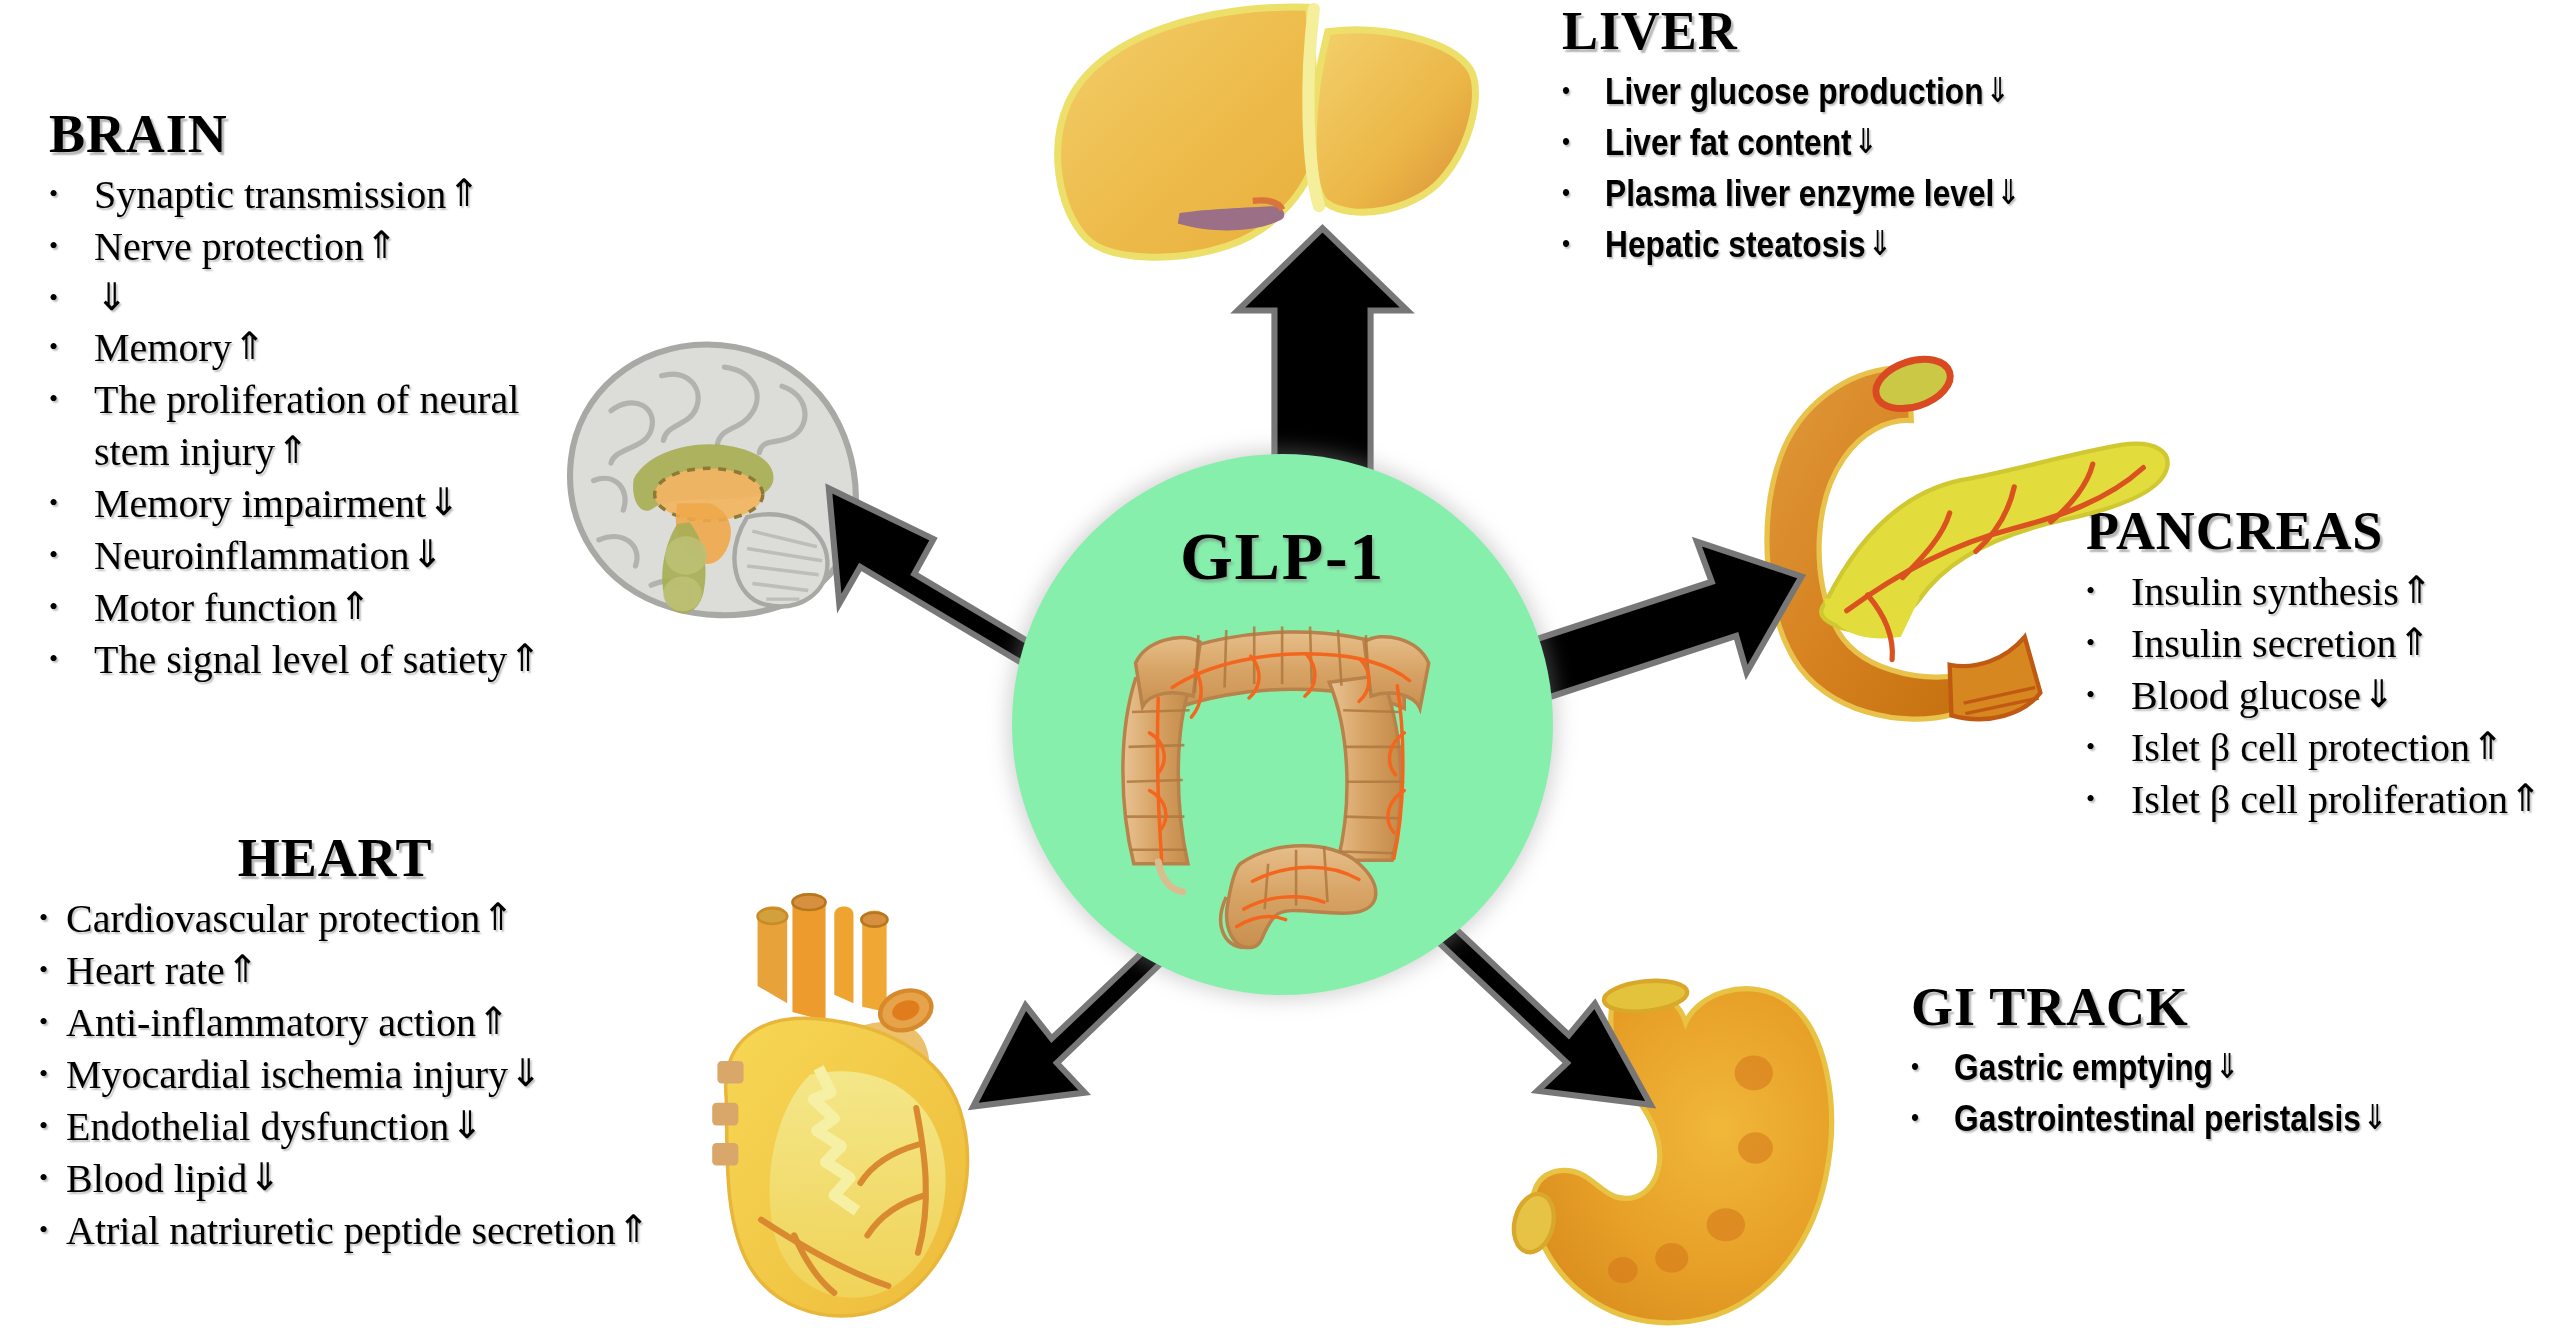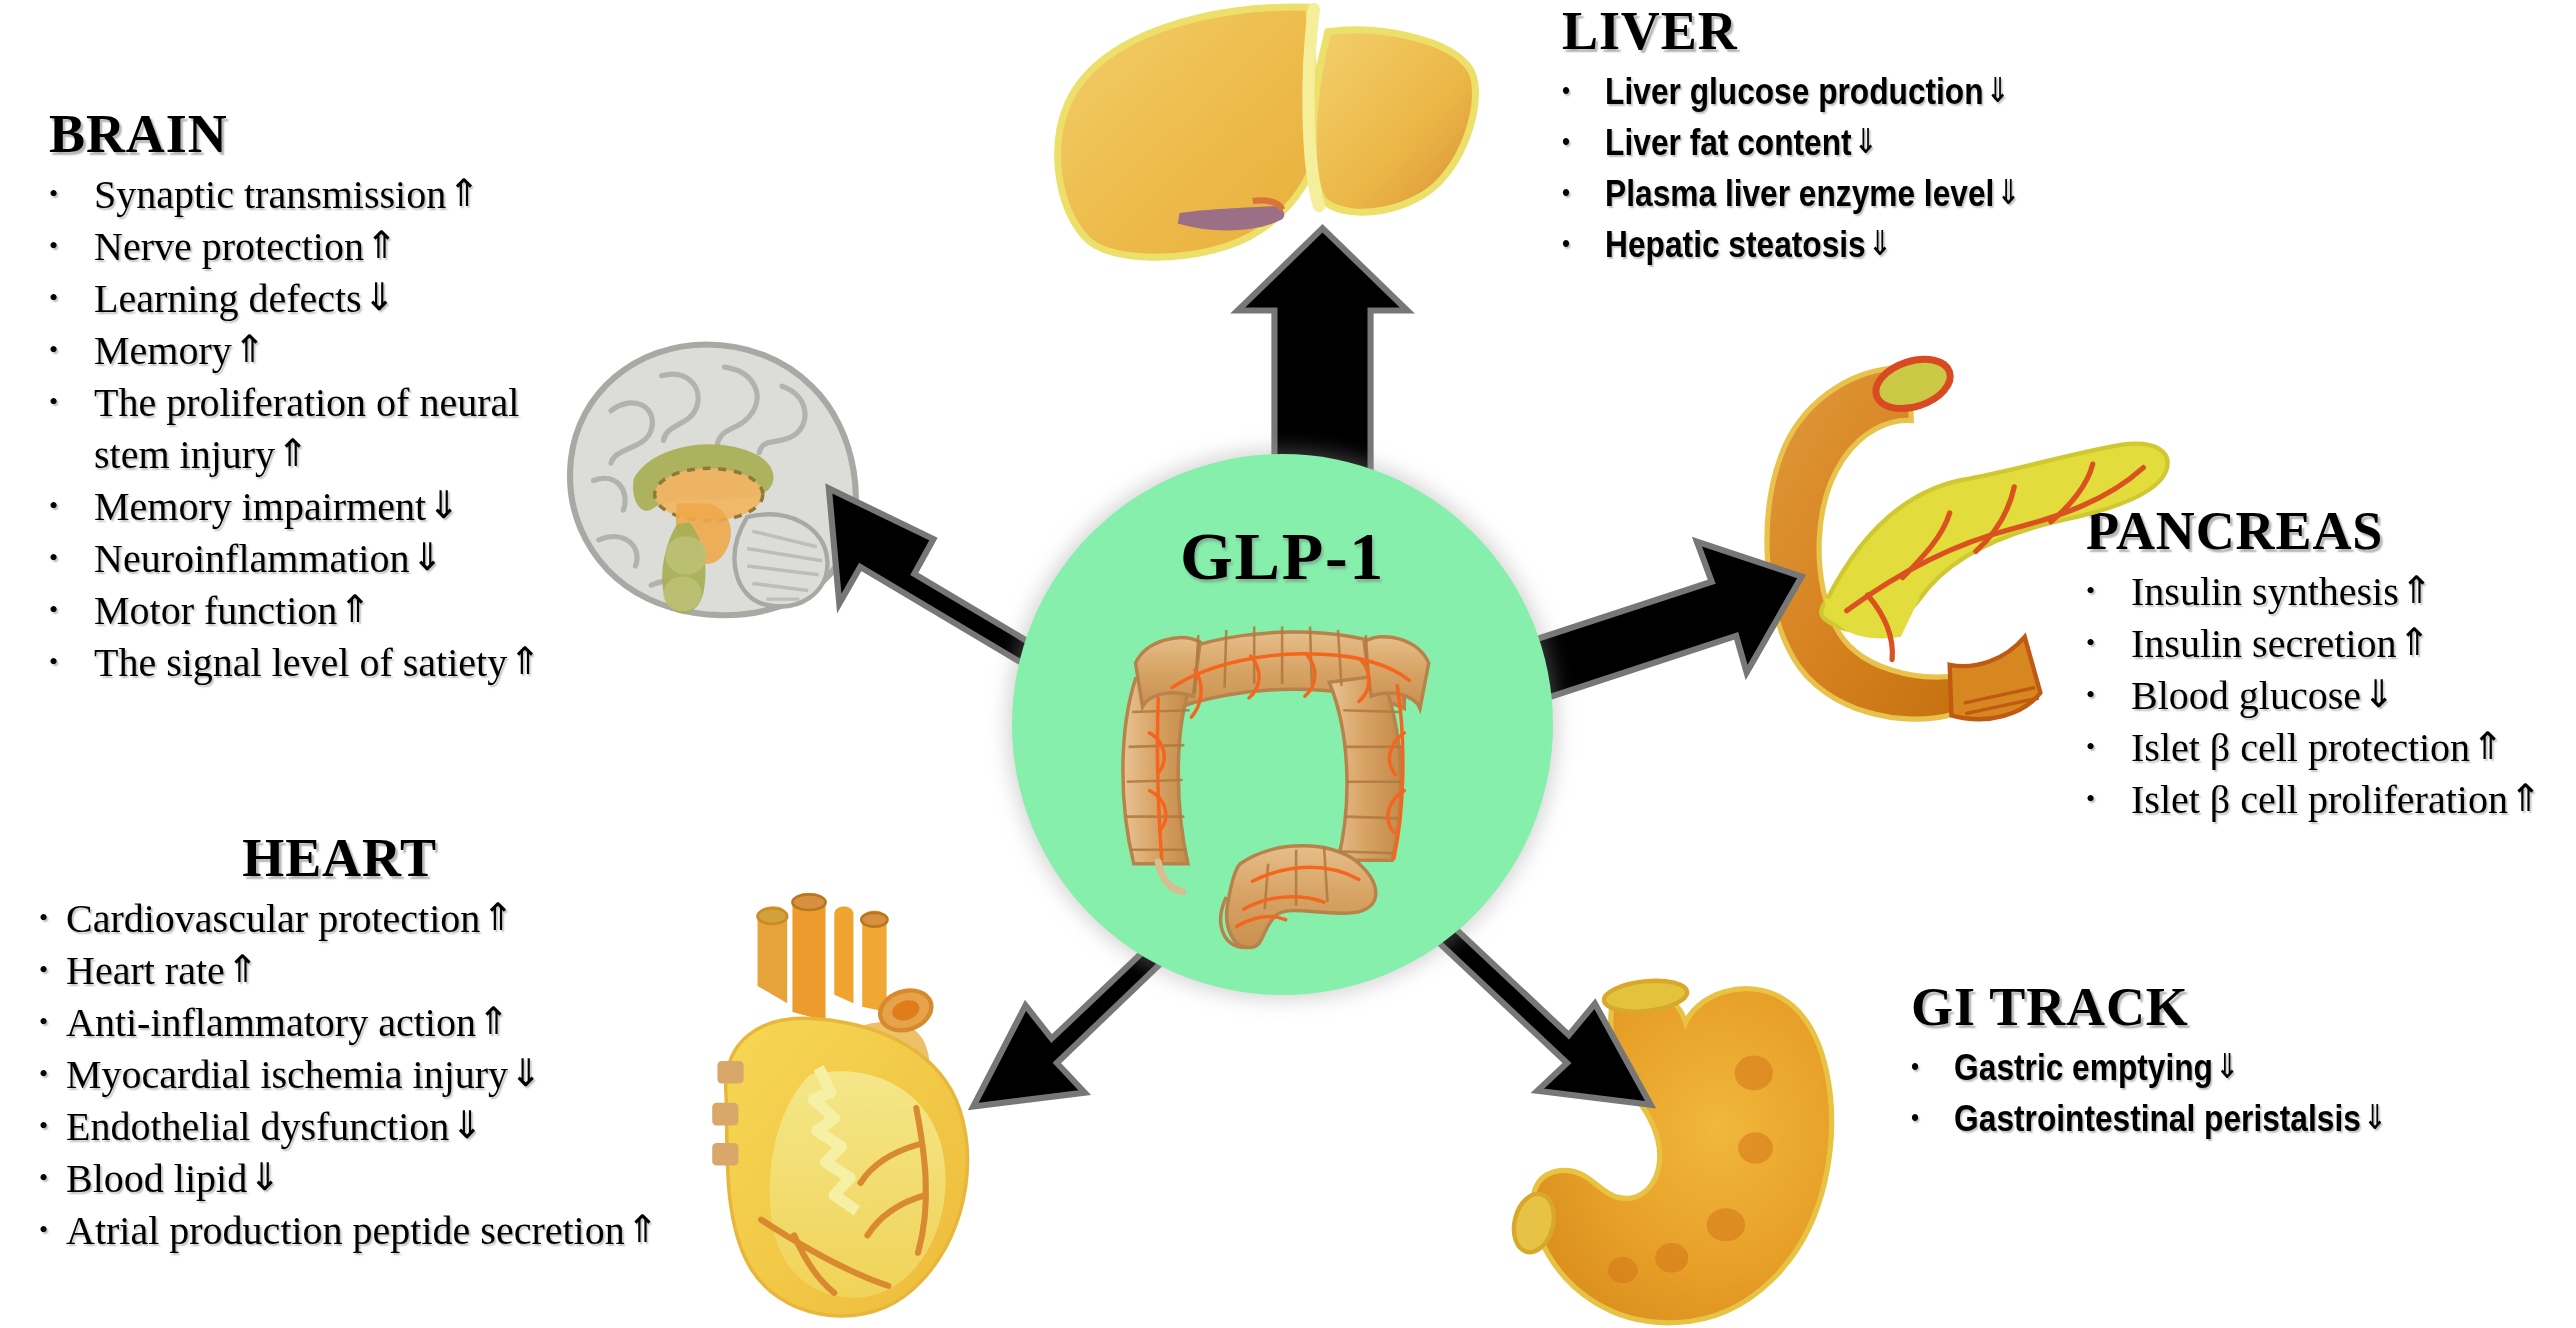--- a/index.html
+++ b/index.html
@@ -339,21 +339,20 @@
           <span class="btxt">Synaptic transmission</span>
           <span class="arrowglyph">⇑</span>
         </li>
       <li>
           <span class="bul">•</span>
           <span class="btxt">Nerve protection </span>
           <span class="arrowglyph">⇑</span>
         </li>
       <li>
           <span class="bul">•</span>
-          <span class="btxt">Learning defects </span>
           <span class="arrowglyph">⇓</span>
         </li>
       <li>
           <span class="bul">•</span>
           <span class="btxt">Memory </span>
           <span class="arrowglyph">⇑</span>
         </li>
       <li>
           <span class="bul">•</span>
           <span class="btxt">The proliferation of neural</span>
@@ -487,20 +486,20 @@
           <span class="btxt">Endothelial dysfunction</span>
           <span class="arrowglyph">⇓</span>
         </li>
       <li>
           <span class="bul">•</span>
           <span class="btxt">Blood lipid</span>
           <span class="arrowglyph">⇓</span>
         </li>
       <li>
           <span class="bul">•</span>
-          <span class="btxt">Atrial production peptide secretion </span>
+          <span class="btxt">Atrial natriuretic peptide secretion </span>
           <span class="arrowglyph">⇑</span>
         </li>
     </ul>
   </div>
 
 </div>
 
 
 </body></html>

